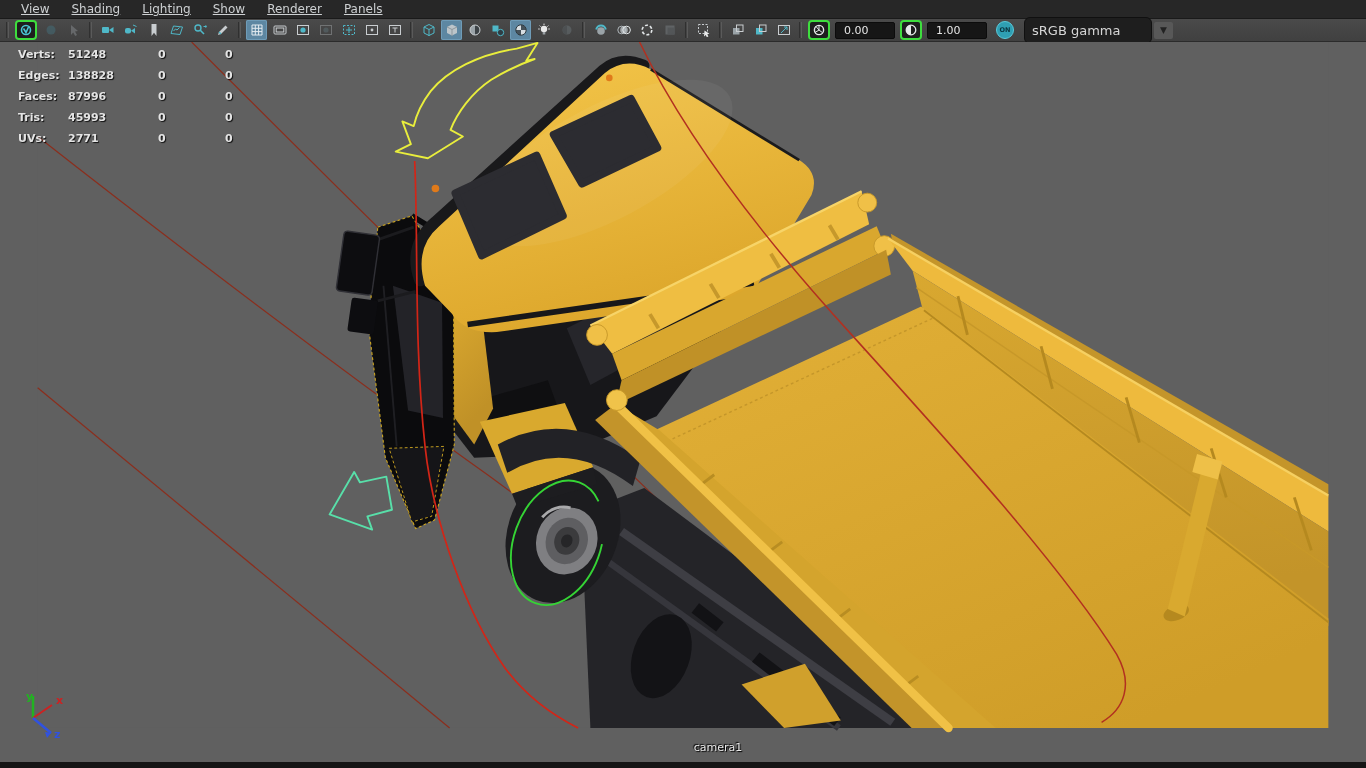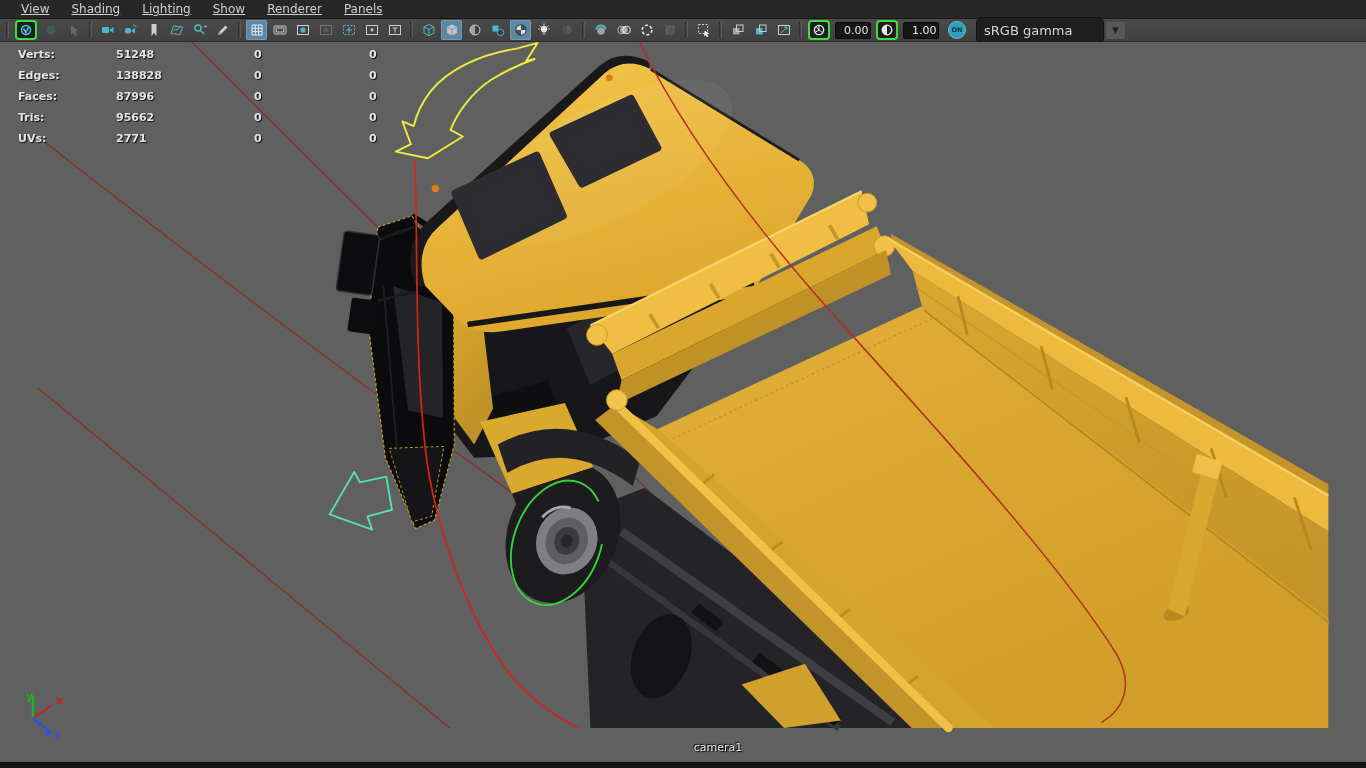--- a/index.html
+++ b/index.html
@@ -21,21 +21,21 @@
   .ticons { display:flex; align-items:center; height:100%; }
   .tbtn { width:21px; height:20px; display:flex; align-items:center; justify-content:center;
     border-radius:2px; margin:0 1px; }
   .tbtn svg { width:14px; height:14px; display:block; }
   .tbtn.active { background:#5d87a2; box-shadow:inset 0 0 0 1px #6f9cb8; }
   .tbtn.dim { opacity:.5; }
   .tbtn.green { background:#1e1e1e; box-shadow:0 0 0 2px #3ede3e; width:18px; height:16px;
     margin:0 4px; border-radius:2px; }
   .tsep { width:3px; height:16px; margin:0 4px;
     border-left:1px solid #303030; border-right:1px solid #5a5a5a; }
-  .tfield { width:36px; height:17px; background:#161616; border:1px solid #0c0c0c;
+  .tfield { width:60px; height:17px; background:#161616; border:1px solid #0c0c0c;
     border-radius:2px; color:#e6e6e6; font-size:11px; display:flex; align-items:center;
     padding-left:8px; margin:0 3px; }
   .onbtn { width:18px; height:18px; border-radius:50%; background:#2f9fb3;
     border:1px solid #59c9da; color:#0a3540; font-size:6.5px; font-weight:bold;
     display:flex; align-items:center; justify-content:center; margin:0 6px; }
   .dropdown { width:128px; height:27px; background:#1e1e1e; border:1px solid #101010;
     border-radius:6px; color:#d6d6d6; font-size:13px; display:flex; align-items:center;
     padding-left:7px; margin-left:4px; }
   .droparrow { width:19px; height:17px; background:#585858; border-radius:2px;
     margin-left:2px; display:flex; align-items:center; justify-content:center;
@@ -43,21 +43,21 @@
 
   
   .viewport { position:absolute; left:0; top:42px; width:1366px; height:720px;
     background:#606060; overflow:hidden; }
   .scene { position:absolute; left:0; top:0; }
 
   
   .hud { position:absolute; left:18px; top:2px; color:#e4e4e4; font-size:11px;
     font-weight:bold; text-shadow:1px 1px 1px rgba(0,0,0,.85); }
   .hudrow { display:grid; grid-template-columns:50px 90px 67px 68px; height:21px;
-    align-items:center;gap:48px; }
+    align-items:center; }
   .hudrow .lab { text-align:left; }
   .hudrow .val { text-align:left; }
 
   .camlabel { position:absolute; left:718px; bottom:8px; transform:translateX(-50%);
     color:#e8e8e8; font-size:11px; font-weight:normal;
     text-shadow:1px 1px 1px #000, -1px -1px 1px #000;text-align:center; }
 
   .axis { position:absolute; left:14px; bottom:18px; }
   .axis text { font-size:11px; font-weight:bold; }
 
@@ -456,21 +456,21 @@
         <span class="val">0</span>
       </div>
       <div class="hudrow">
         <span class="lab">Faces:</span>
         <span class="val">87996</span>
         <span class="val">0</span>
         <span class="val">0</span>
       </div>
       <div class="hudrow">
         <span class="lab">Tris:</span>
-        <span class="val">95662</span>
+        <span class="val">45993</span>
         <span class="val">0</span>
         <span class="val">0</span>
       </div>
       <div class="hudrow">
         <span class="lab">UVs:</span>
         <span class="val">2771</span>
         <span class="val">0</span>
         <span class="val">0</span>
       </div>
     </div>

